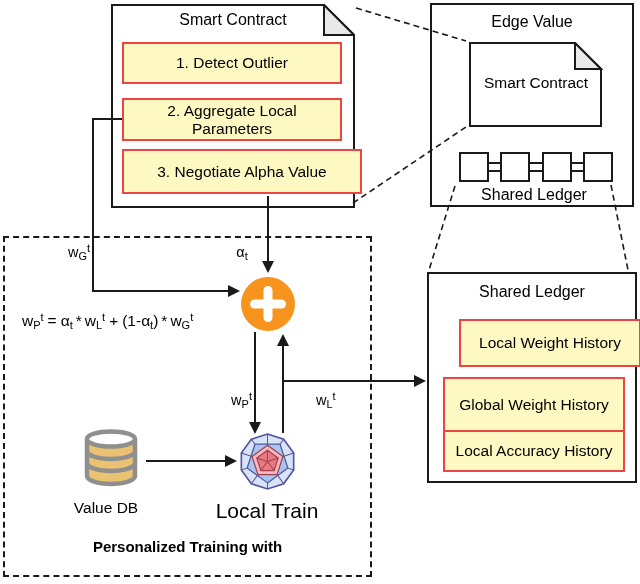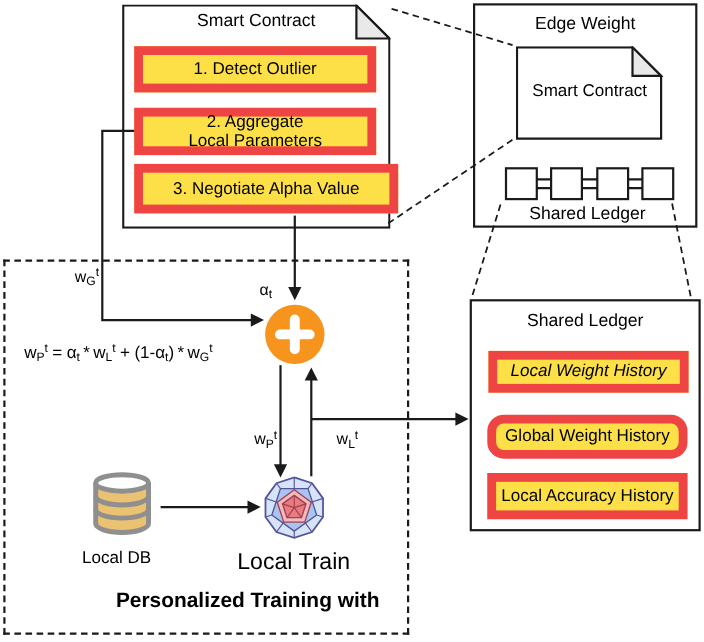--- a/index.html
+++ b/index.html
@@ -2,34 +2,34 @@
 <html><head>
 <meta charset="utf-8">
 <style>
   html,body{margin:0;padding:0;background:#ffffff;}
   .stage{
     position:relative;width:640px;height:584px;background:#ffffff;
     font-family:"Liberation Sans", sans-serif;color:#000;overflow:hidden;
   }
   .abs{position:absolute;}
   .panel{position:absolute;border:2px solid #1a1a1a;background:#ffffff;box-sizing:border-box;}
-  .boxed{position:absolute;border:8px solid #ef4444;background:#fde047;box-sizing:border-box;
+  .boxed{position:absolute;border:2px solid #ef4444;background:#fef9c3;box-sizing:border-box;
          display:flex;align-items:center;justify-content:center;text-align:center;
          font-size:15.5px;line-height:18px;}
   .title{position:absolute;text-align:center;font-size:16px;}
   .lbl{position:absolute;font-size:14.5px;white-space:nowrap;}
   sub{font-size:11px;vertical-align:-3px;line-height:0;}
   sup{font-size:11px;vertical-align:5px;line-height:0;}
   .formula{position:absolute;left:22px;top:312px;font-size:15.5px;white-space:nowrap;}
   .formula .op{margin:0 4px;}
   .formula .st{margin:0 3px;}
   .training-box{position:absolute;left:3px;top:236px;width:369px;height:341px;
     border:2px dashed #1a1a1a;box-sizing:border-box;background:transparent;}
-  .caption{position:absolute;left:30px;top:537px;width:315px;text-align:right;
-    font-weight:bold;font-size:19px;line-height:19px;}
+  .caption{position:absolute;left:30px;top:537px;width:315px;text-align:center;
+    font-weight:bold;font-size:15px;line-height:19px;}
   .wires{position:absolute;left:0;top:0;z-index:6;pointer-events:none;}
   .icon{z-index:7;}
   .z3{z-index:3;} .z4{z-index:4;} .z8{position:absolute;z-index:8;}
 </style>
 </head>
 <body>
 
 <div class="stage">
 
   <div class="training-box z3"></div>
@@ -39,21 +39,21 @@
       <path d="M1,1 H213 L243,31 V203 H1 Z" fill="#ffffff" stroke="#1a1a1a" stroke-width="2"></path>
       <path d="M213,1 V31 H243 Z" stroke="#1a1a1a" stroke-width="2" fill="#E9E9E9"></path>
     </svg>
     <div class="title" style="left:0;top:7px;width:244px;">Smart Contract</div>
     <div class="boxed" style="left:11px;top:38px;width:220px;height:42px;">1. Detect Outlier</div>
     <div class="boxed" style="left:11px;top:94px;width:220px;height:43px;padding:0 40px;">2. Aggregate Local Parameters</div>
     <div class="boxed" style="left:11px;top:145px;width:240px;height:45px;">3. Negotiate Alpha Value</div>
   </div>
 
   <div class="panel z4" style="left:430px;top:3px;width:204px;height:204px;">
-    <div class="title" style="left:0;top:8px;width:200px;">Edge Weight</div>
+    <div class="title" style="left:0;top:8px;width:200px;">Edge Value</div>
     <svg class="abs" style="left:37px;top:37px;" width="134" height="86" viewBox="0 0 134 86">
       <path d="M1,1 H106 L132,27 V84 H1 Z" fill="#ffffff" stroke="#1a1a1a" stroke-width="2"></path>
       <path d="M106,1 V27 H132 Z" stroke="#1a1a1a" stroke-width="2" fill="#E9E9E9"></path>
     </svg>
     <div class="abs" style="left:37px;top:69px;width:134px;text-align:center;font-size:15.5px;">Smart Contract</div>
     <svg class="abs" style="left:24px;top:146px;" width="158" height="36" viewBox="0 0 158 36">
       <line x1="32" y1="12" x2="46" y2="12" stroke="#1a1a1a" stroke-width="2"></line>
       <line x1="32" y1="20" x2="46" y2="20" stroke="#1a1a1a" stroke-width="2"></line>
       <line x1="74" y1="12" x2="88" y2="12" stroke="#1a1a1a" stroke-width="2"></line>
       <line x1="74" y1="20" x2="88" y2="20" stroke="#1a1a1a" stroke-width="2"></line>
@@ -62,22 +62,22 @@
       <rect x="4" y="2" width="28" height="28" fill="#ffffff" stroke="#1a1a1a" stroke-width="2"></rect>
       <rect x="45" y="2" width="28" height="28" fill="#ffffff" stroke="#1a1a1a" stroke-width="2"></rect>
       <rect x="87" y="2" width="28" height="28" fill="#ffffff" stroke="#1a1a1a" stroke-width="2"></rect>
       <rect x="128" y="2" width="28" height="28" fill="#ffffff" stroke="#1a1a1a" stroke-width="2"></rect>
     </svg>
     <div class="abs" style="left:0;top:181px;width:204px;text-align:center;font-size:16px;">Shared Ledger</div>
   </div>
 
   <div class="panel z4" style="left:427px;top:272px;width:210px;height:211px;">
     <div class="title" style="left:0;top:9px;width:206px;">Shared Ledger</div>
-    <div class="boxed" style="left:15px;top:45px;width:182px;height:38px;font-style:italic;">Local Weight History</div>
-    <div class="boxed" style="left:14px;top:103px;width:182px;height:40px;border-radius:15px;">Global Weight History</div>
+    <div class="boxed" style="left:30px;top:45px;width:182px;height:48px;">Local Weight History</div>
+    <div class="boxed" style="left:14px;top:103px;width:182px;height:56px;">Global Weight History</div>
     <div class="boxed" style="left:14px;top:156px;width:182px;height:42px;">Local Accuracy History</div>
   </div>
 
   <svg class="wires" width="640" height="584" viewBox="0 0 640 584">
 
     <polyline points="122,119 93,119 93,291 232,291" fill="none" stroke="#1a1a1a" stroke-width="2"></polyline>
     <polygon points="240,291 228,285 228,297" fill="#1a1a1a"></polygon>
 
     <line x1="268" y1="196" x2="268" y2="264" stroke="#1a1a1a" stroke-width="2"></line>
     <polygon points="268,273 262,261 274,261" fill="#1a1a1a"></polygon>
@@ -135,34 +135,34 @@
       <line x1="28" y1="28" x2="38.5" y2="24.6"></line>
       <line x1="28" y1="28" x2="34.5" y2="36.9"></line>
       <line x1="28" y1="28" x2="21.5" y2="36.9"></line>
       <line x1="28" y1="28" x2="17.5" y2="24.6"></line>
     </g>
   </svg>
 
   <div class="lbl z8" style="left:40px;top:244px;width:50px;text-align:right;">
     <span>w</span><sub>G</sub><sup>t</sup>
   </div>
-  <div class="lbl z8" style="left:236px;top:244px;width:40px;text-align:left;margin-top:12px;">
+  <div class="lbl z8" style="left:222px;top:244px;width:40px;text-align:center;">
     <span>α</span><sub>t</sub>
   </div>
   <div class="lbl z8" style="left:202px;top:392px;width:50px;text-align:right;">
     <span>w</span><sub>P</sub><sup>t</sup>
   </div>
-  <div class="lbl z8" style="left:306px;top:392px;width:60px;">
+  <div class="lbl z8" style="left:316px;top:392px;width:60px;">
     <span>w</span><sub>L</sub><sup>t</sup>
   </div>
 
   <div class="formula z8">
     <span><span>w</span><sub>P</sub><sup>t</sup></span><span class="op">=</span><span><span>α</span><sub>t</sub></span><span class="st">*</span><span><span>w</span><sub>L</sub><sup>t</sup></span><span class="op">+</span><span><span>(1-α</span><sub>t</sub><span>)</span></span><span class="st">*</span><span><span>w</span><sub>G</sub><sup>t</sup></span>
   </div>
 
-  <div class="z8" style="position:absolute;left:46px;top:499px;width:120px;text-align:center;font-size:15.5px;">Local DB</div>
+  <div class="z8" style="position:absolute;left:46px;top:499px;width:120px;text-align:center;font-size:15.5px;">Value DB</div>
   <div class="z8" style="position:absolute;left:207px;top:499px;width:120px;text-align:center;font-size:21px;">Local Train</div>
 
   <div class="caption z8">
     <div>Personalized Training with</div>
   </div>
 
 </div>
 
 </body></html>

